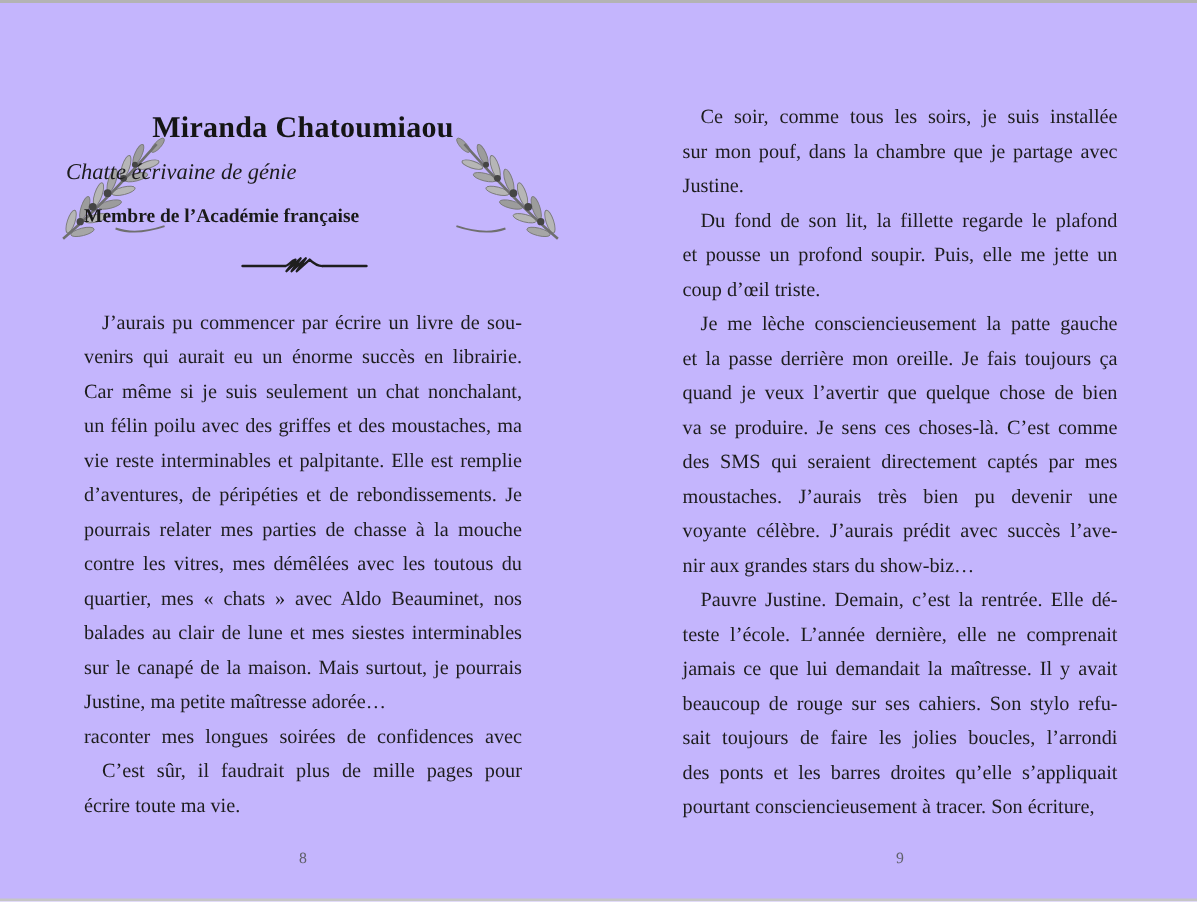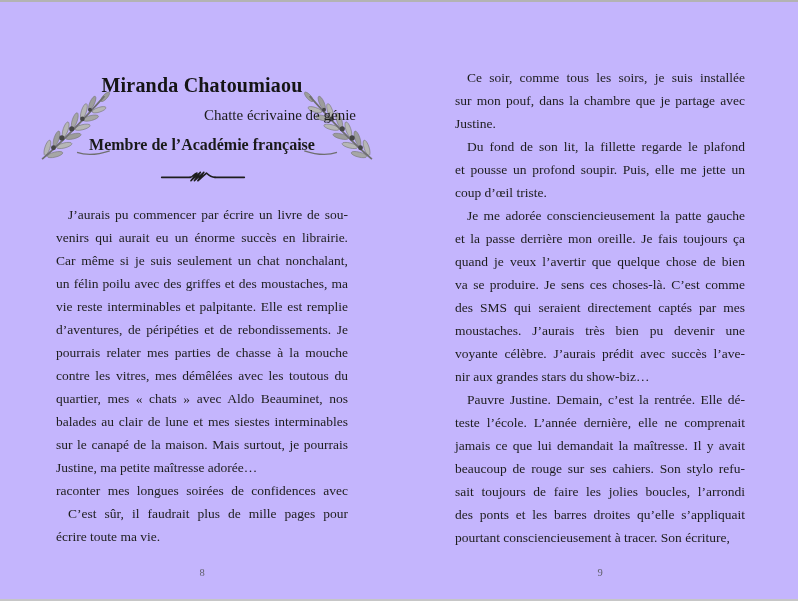--- a/index.html
+++ b/index.html
@@ -14,26 +14,26 @@
   }
   .edge-top { position: absolute; top: 0; left: 0; width: 798px; height: 2px; background: #b3b3b3; }
   .edge-bottom { position: absolute; bottom: 0; left: 0; width: 798px; height: 2px; background: #c6c6c6; }
 
   .chapter-title {
     position: absolute; left: 56px; top: 74px; width: 292px;
     text-align: center; font-size: 20px; font-weight: bold; letter-spacing: 0.2px;
     color: #151515;
   }
   .chapter-subtitle {
-    position: absolute; left: 64px; top: 107px; width: 292px;
-    text-align: right; font-size: 15px; color: #1c1c1c;
+    position: absolute; left: 44px; top: 107px; width: 292px;
+    text-align: left; font-size: 15px; font-style: italic; color: #1c1c1c;
   }
   .chapter-affiliation {
     position: absolute; left: 56px; top: 136px; width: 292px;
-    text-align: center; font-size: 16px; font-weight: bold; color: #1a1a1a;
+    text-align: left; font-size: 13px; font-weight: bold; color: #1a1a1a;
   }
   .branch { position: absolute; width: 76px; height: 78px; }
   .branch-left  { left: 36px;  top: 89px; }
   .branch-right { left: 302px; top: 89px; transform: scaleX(-1); }
   .divider { position: absolute; left: 160px; top: 168px; width: 86px; height: 17px; }
 
   .body-col { position: absolute; font-size: 13.5px; line-height: 23px; font-family: Liberation Serif, serif; }
   #left-body  { left: 56px;  top: 203px; width: 292px; }
   #right-body { left: 455px; top: 66px;  width: 290px; }
 
@@ -132,21 +132,21 @@
   </div>
 
   <div>
     <div class="body-col" id="right-body">
         <div class="line first">Ce soir, comme tous les soirs, je suis installée</div>
         <div class="line">sur mon pouf, dans la chambre que je partage avec</div>
         <div class="line last">Justine.</div>
         <div class="line first">Du fond de son lit, la fillette regarde le plafond</div>
         <div class="line">et pousse un profond soupir. Puis, elle me jette un</div>
         <div class="line last">coup d’œil triste.</div>
-        <div class="line first">Je me adorée consciencieusement la patte gauche</div>
+        <div class="line first">Je me lèche consciencieusement la patte gauche</div>
         <div class="line">et la passe derrière mon oreille. Je fais toujours ça</div>
         <div class="line">quand je veux l’avertir que quelque chose de bien</div>
         <div class="line">va se produire. Je sens ces choses-là. C’est comme</div>
         <div class="line">des SMS qui seraient directement captés par mes</div>
         <div class="line">moustaches. J’aurais très bien pu devenir une</div>
         <div class="line">voyante célèbre. J’aurais prédit avec succès l’ave-</div>
         <div class="line last">nir aux grandes stars du show-biz…</div>
         <div class="line first">Pauvre Justine. Demain, c’est la rentrée. Elle dé-</div>
         <div class="line">teste l’école. L’année dernière, elle ne comprenait</div>
         <div class="line">jamais ce que lui demandait la maîtresse. Il y avait</div>

